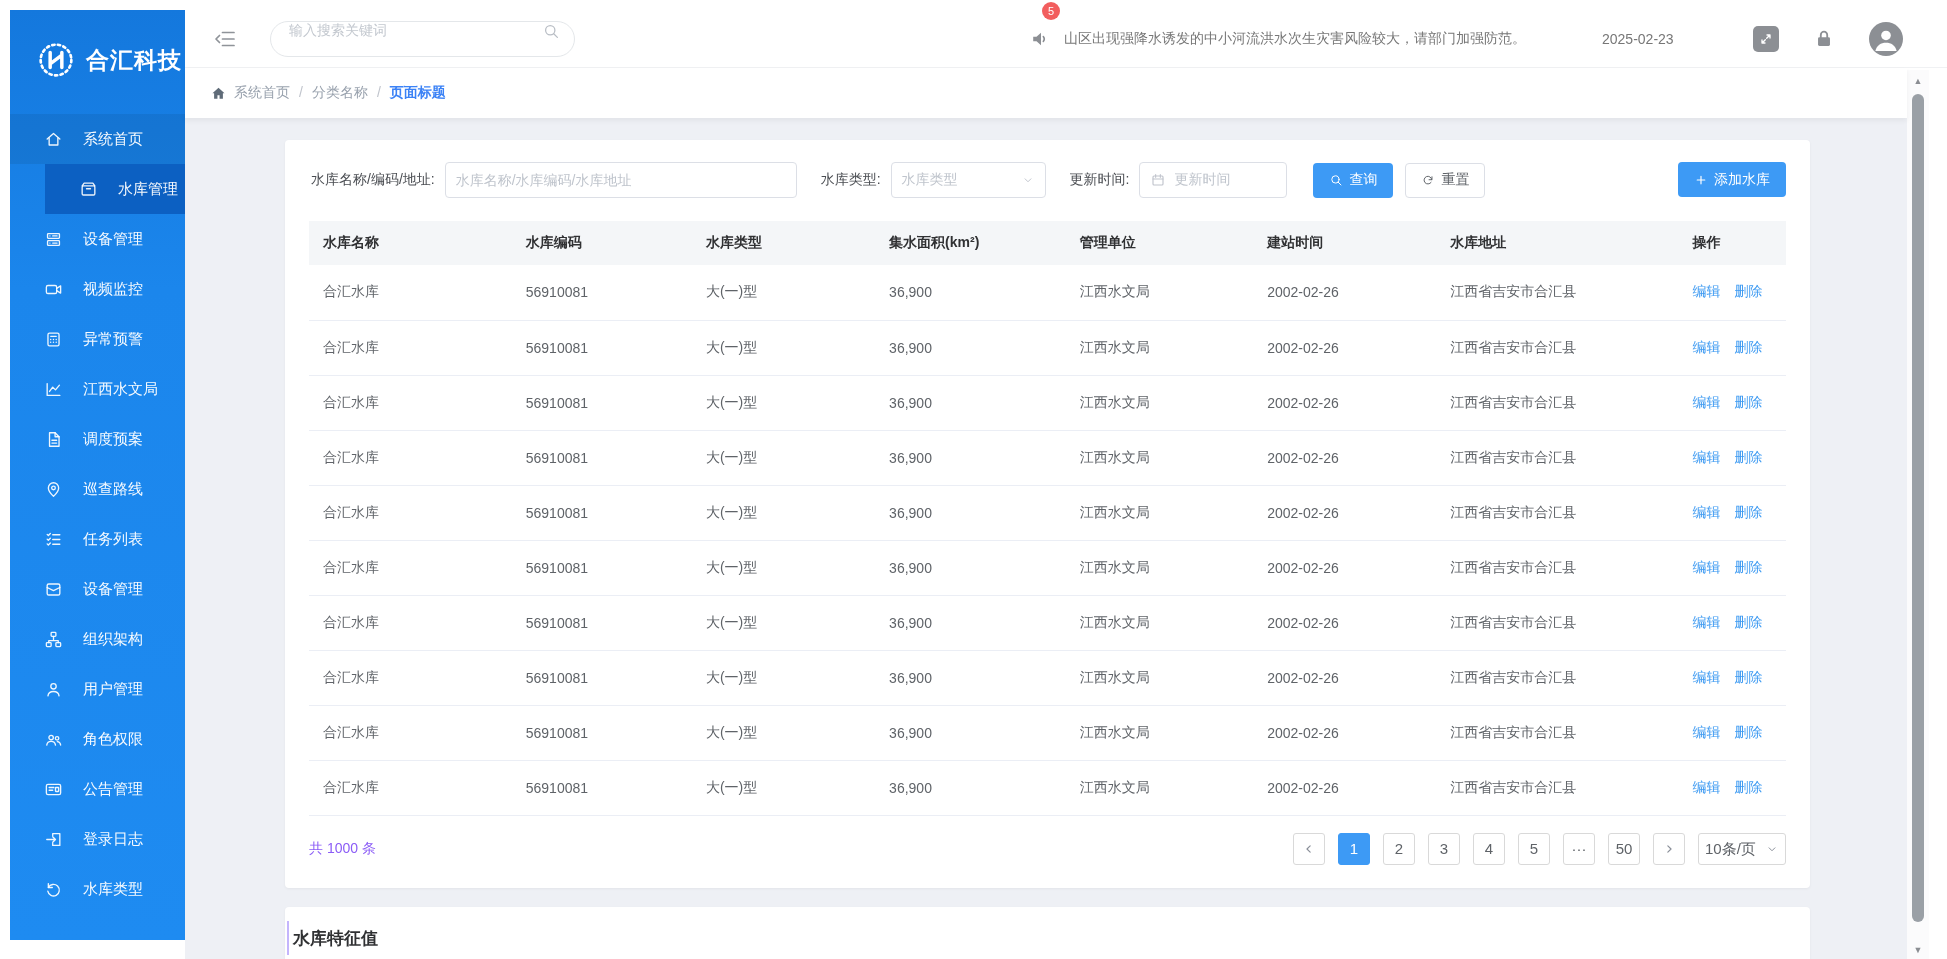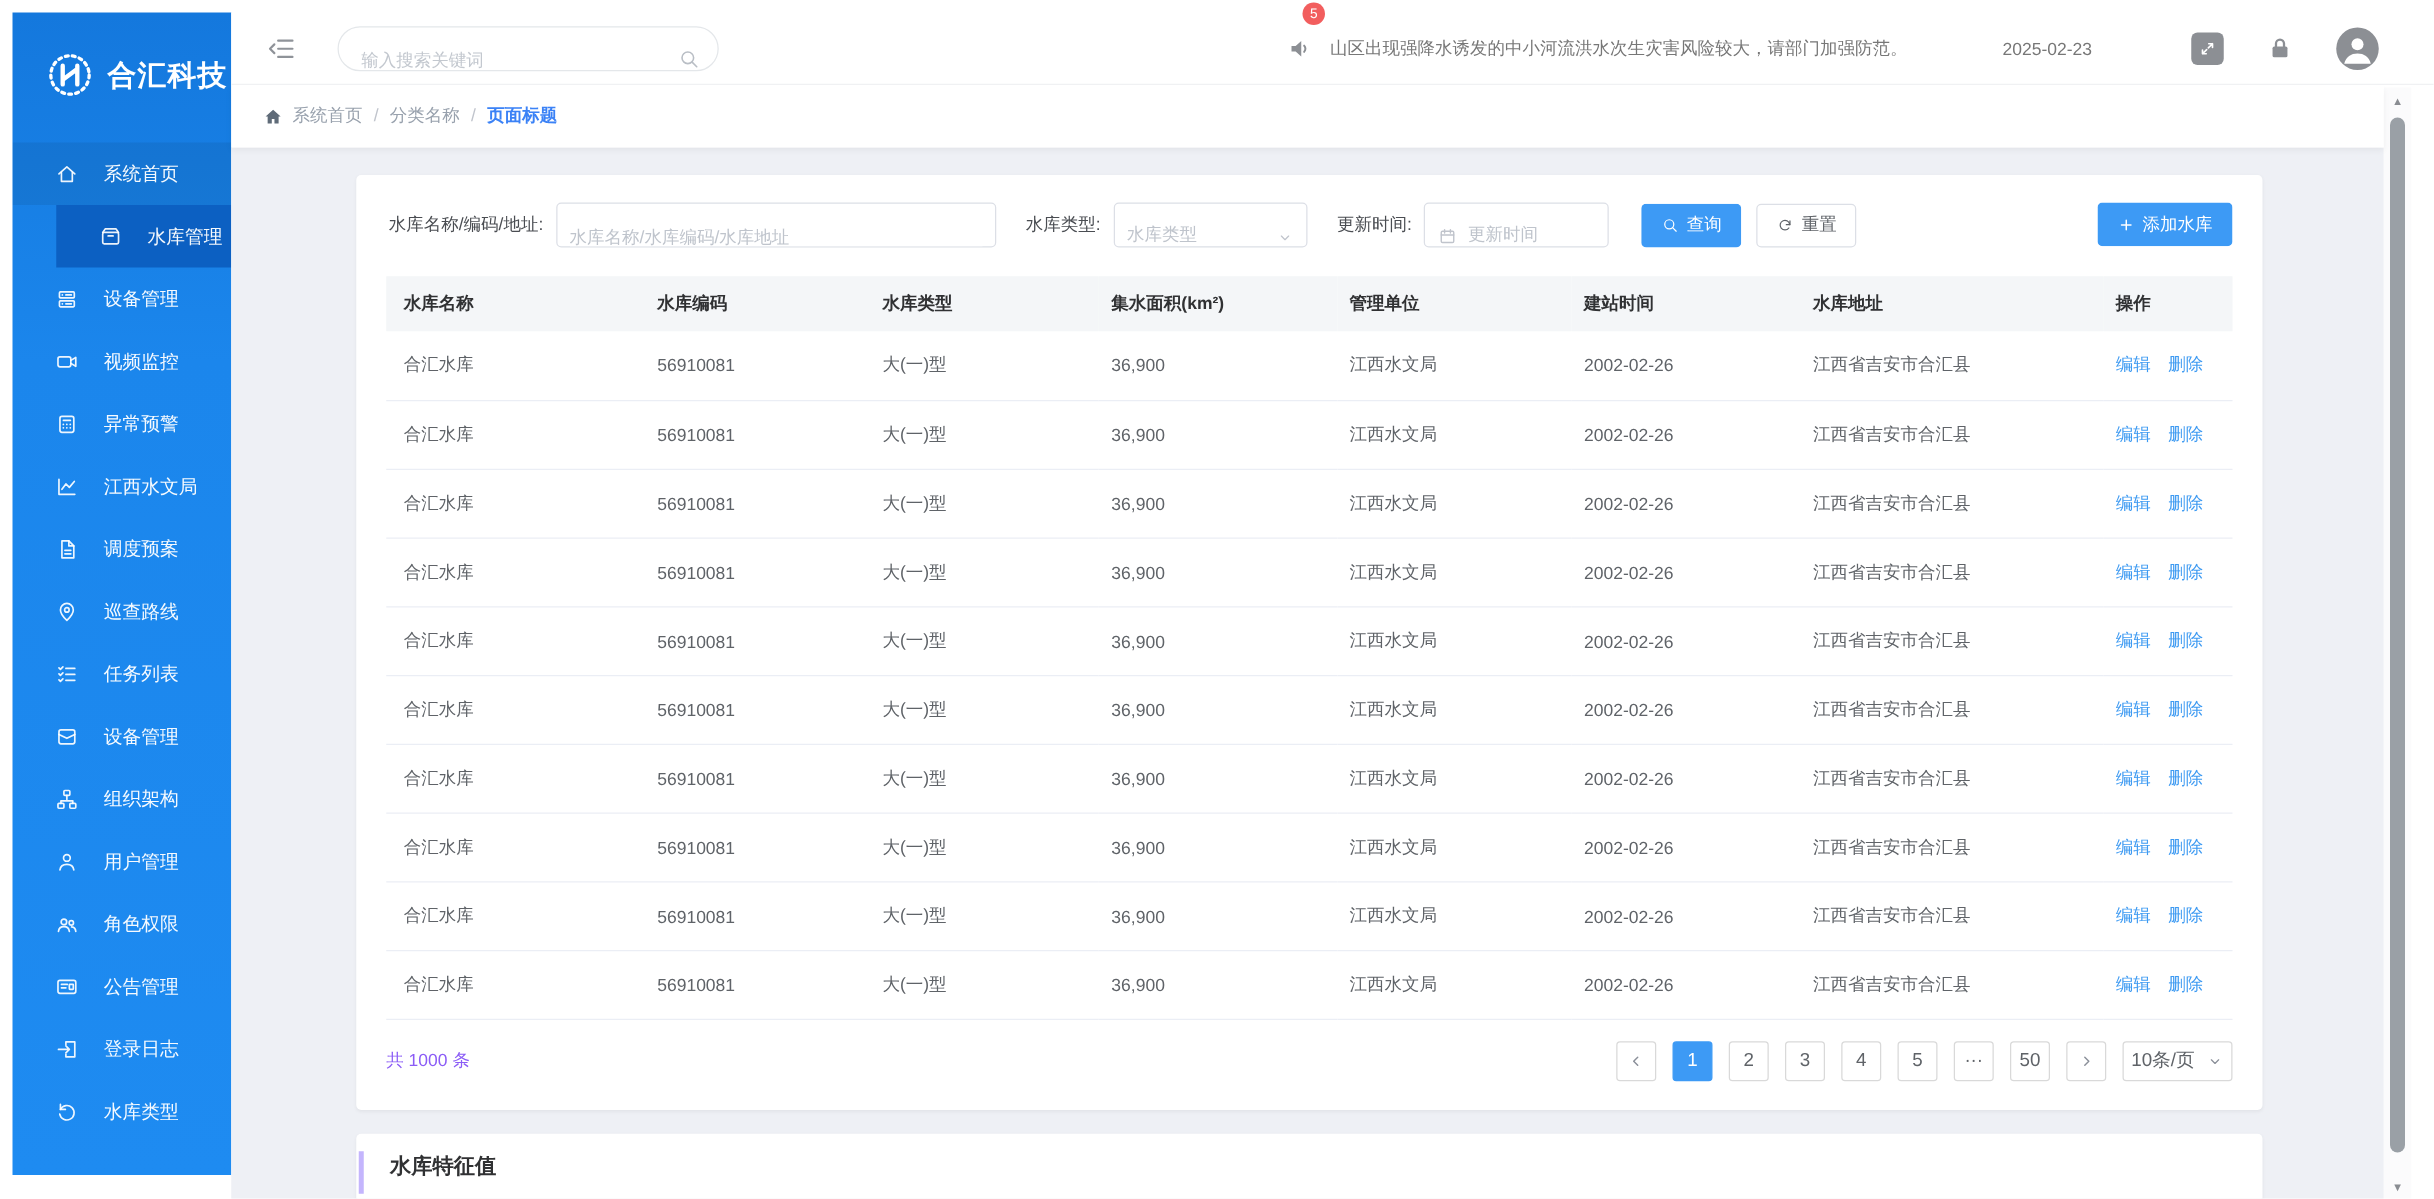--- a/index.html
+++ b/index.html
@@ -22,21 +22,21 @@
   .mi-icon { width:19px; height:19px; color:rgba(255,255,255,.92); flex:none; }
   .mi-icon svg { width:19px; height:19px; }
   .mi-label { font-size:15px; }
 
   
   .topbar { position:absolute; left:185px; top:10px; width:1762px; height:58px; background:#fff;
     border-bottom:1px solid #f0f1f3; }
   .collapse-btn { position:absolute; left:28px; top:17px; width:24px; height:24px; color:#8f9399; cursor:pointer; }
   .collapse-btn svg { width:24px; height:24px; }
   .search-pill { position:absolute; left:85px; top:11px; width:305px; height:36px; border:1px solid #e4e7ea;
-    border-radius:18px; display:flex; align-items:flex-end; padding:0 14px 0 18px; }
+    border-radius:18px; display:flex; align-items:flex-start; padding:0 14px 0 18px; }
   .search-pill input { flex:1; border:none; outline:none; font-size:14px; color:#555; background:transparent; }
   .search-pill input::placeholder { color:#c3c8cf; }
   .search-pill .search-ic { width:18px; height:18px; color:#b9bec5; }
   .notice-area { position:absolute; left:845px; top:0; height:58px; display:flex; align-items:center; }
   .speaker-wrap { position:relative; width:22px; height:22px; color:#8c8f94; }
   .speaker-wrap svg { width:22px; height:22px; }
   .badge { position:absolute; left:12px; top:-8px; min-width:18px; height:18px; border-radius:9px;
     background:#f25e5e; color:#fff; font-size:11px; line-height:18px; text-align:center; padding:0 4px; }
   .ticker { margin-left:12px; width:530px; overflow:hidden; white-space:nowrap; color:#777; font-size:14px; }
   .tdate { margin-left:8px; color:#777; font-size:14px; }
@@ -57,29 +57,29 @@
   .home-ic svg { width:17px; height:17px; }
   .crumb { color:#98a1ad; font-size:14px; cursor:pointer; }
   .crumb.current { color:#3b82f6; cursor:default;font-weight:bold; }
   .crumb-sep { color:#c0c4cc; margin:0 9px; }
 
   
   .content { position:absolute; left:185px; top:118px; width:1722px; height:841px; background:#eef0f5; overflow:hidden; }
   .card { position:absolute; background:#fff; border-radius:4px; box-shadow:0 1px 3px rgba(0,0,0,.05); }
   .main-card { left:100px; top:22px; width:1525px; height:748px; }
   .section-card { left:100px; top:789px; width:1525px; height:220px; padding:14px 24px 0 2px; }
-  .section-title-row { border-left:4px solid #c4b5fd; padding-left:21px; height:34px; display:flex; }
+  .section-title-row { border-left:2px solid #c4b5fd; padding-left:4px; height:34px; display:flex; align-items:center; }
   .section-title { font-size:17px; font-weight:bold; color:#303133; }
 
   
   .filter-row { display:flex; align-items:center; padding:22px 24px 0 26px; position:relative; }
   .f-label { color:#4a4d52; font-size:14px; margin-right:10px; white-space:nowrap; }
   .f-label + .ctl { margin-right:24px; }
   .ctl { height:36px; border:1px solid #dcdfe6; border-radius:4px; background:#fff; display:flex;
-    align-items:flex-end; padding:0 10px; color:#bfc4cc; font-size:14px; }
+    align-items:center; padding:0 10px; color:#bfc4cc; font-size:14px; }
   .ctl input { border:none; outline:none; width:100%; font-size:14px; color:#555; }
   .ctl input::placeholder { color:#bfc4cc; }
   .kw-input { width:352px; }
   .type-select { width:155px; justify-content:space-between; cursor:pointer; }
   .date-input { width:148px; gap:8px; cursor:pointer; }
   .chev { width:14px; height:14px; color:#c0c4cc; }
   .chev svg { width:14px; height:14px; }
   .cal-ic { width:16px; height:16px; color:#c0c4cc; flex:none; }
   .cal-ic svg { width:16px; height:16px; }
   .btn { height:35px; border-radius:4px; font-size:14px; display:inline-flex; align-items:center; gap:6px;

